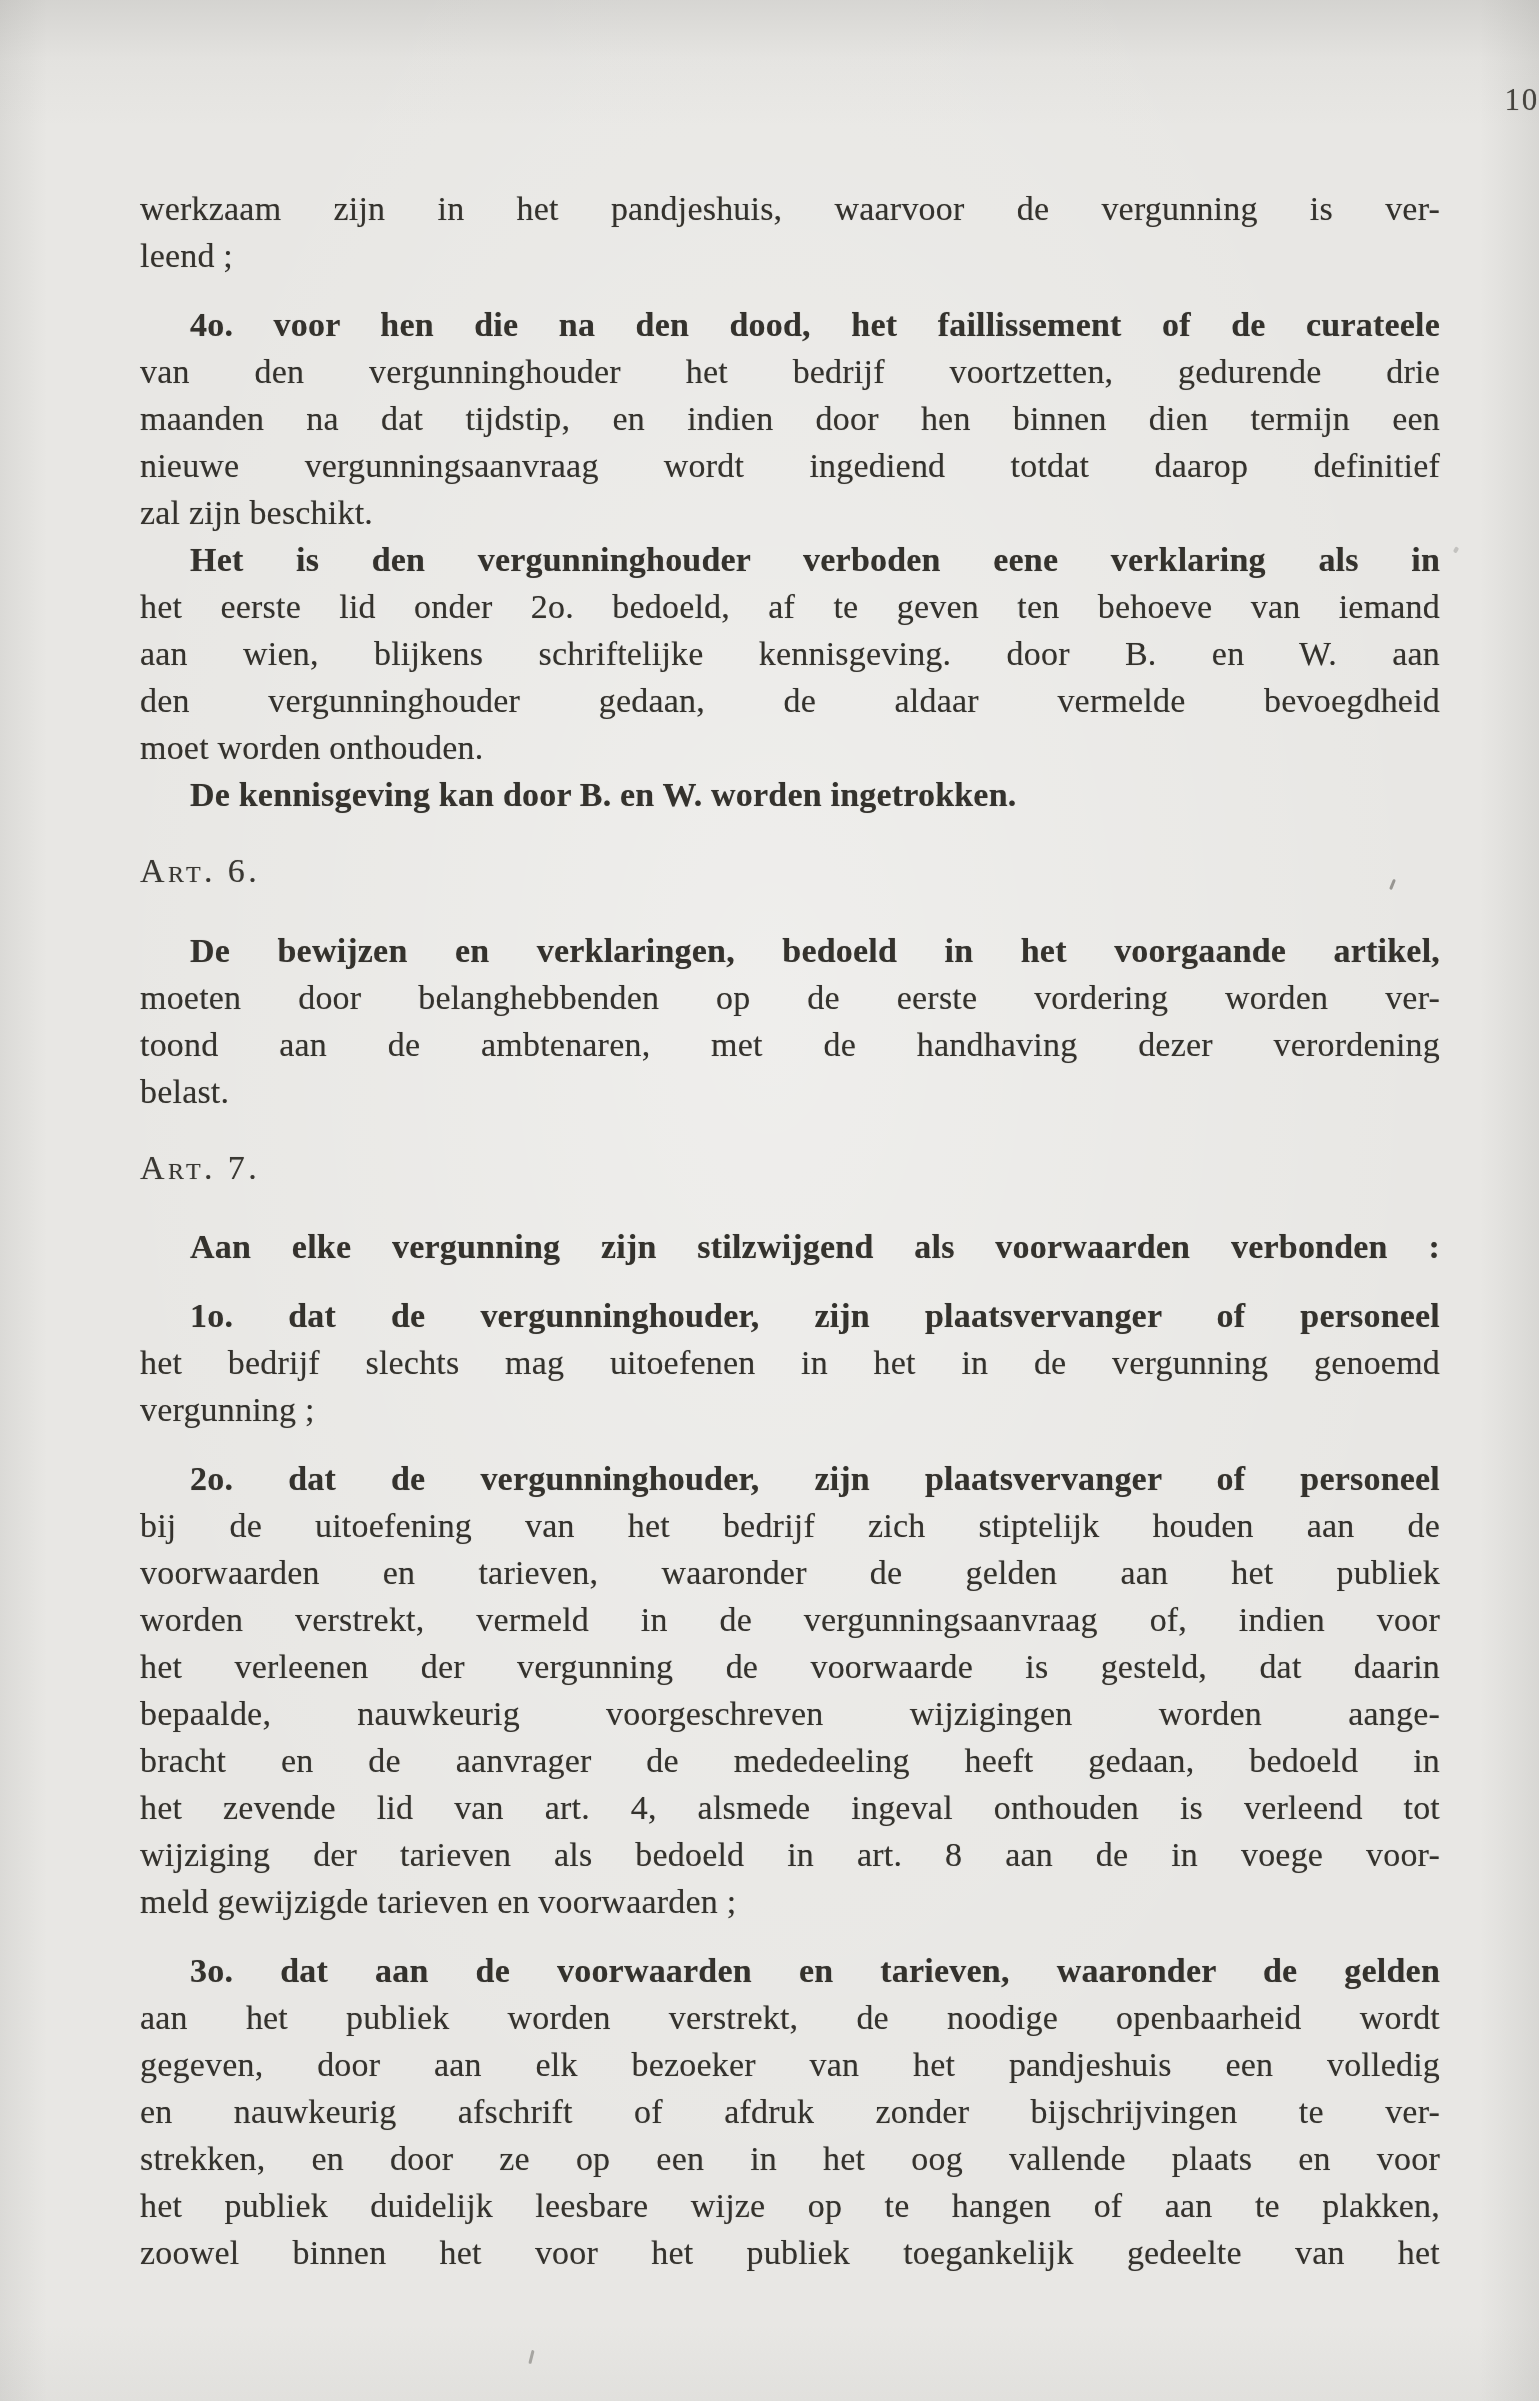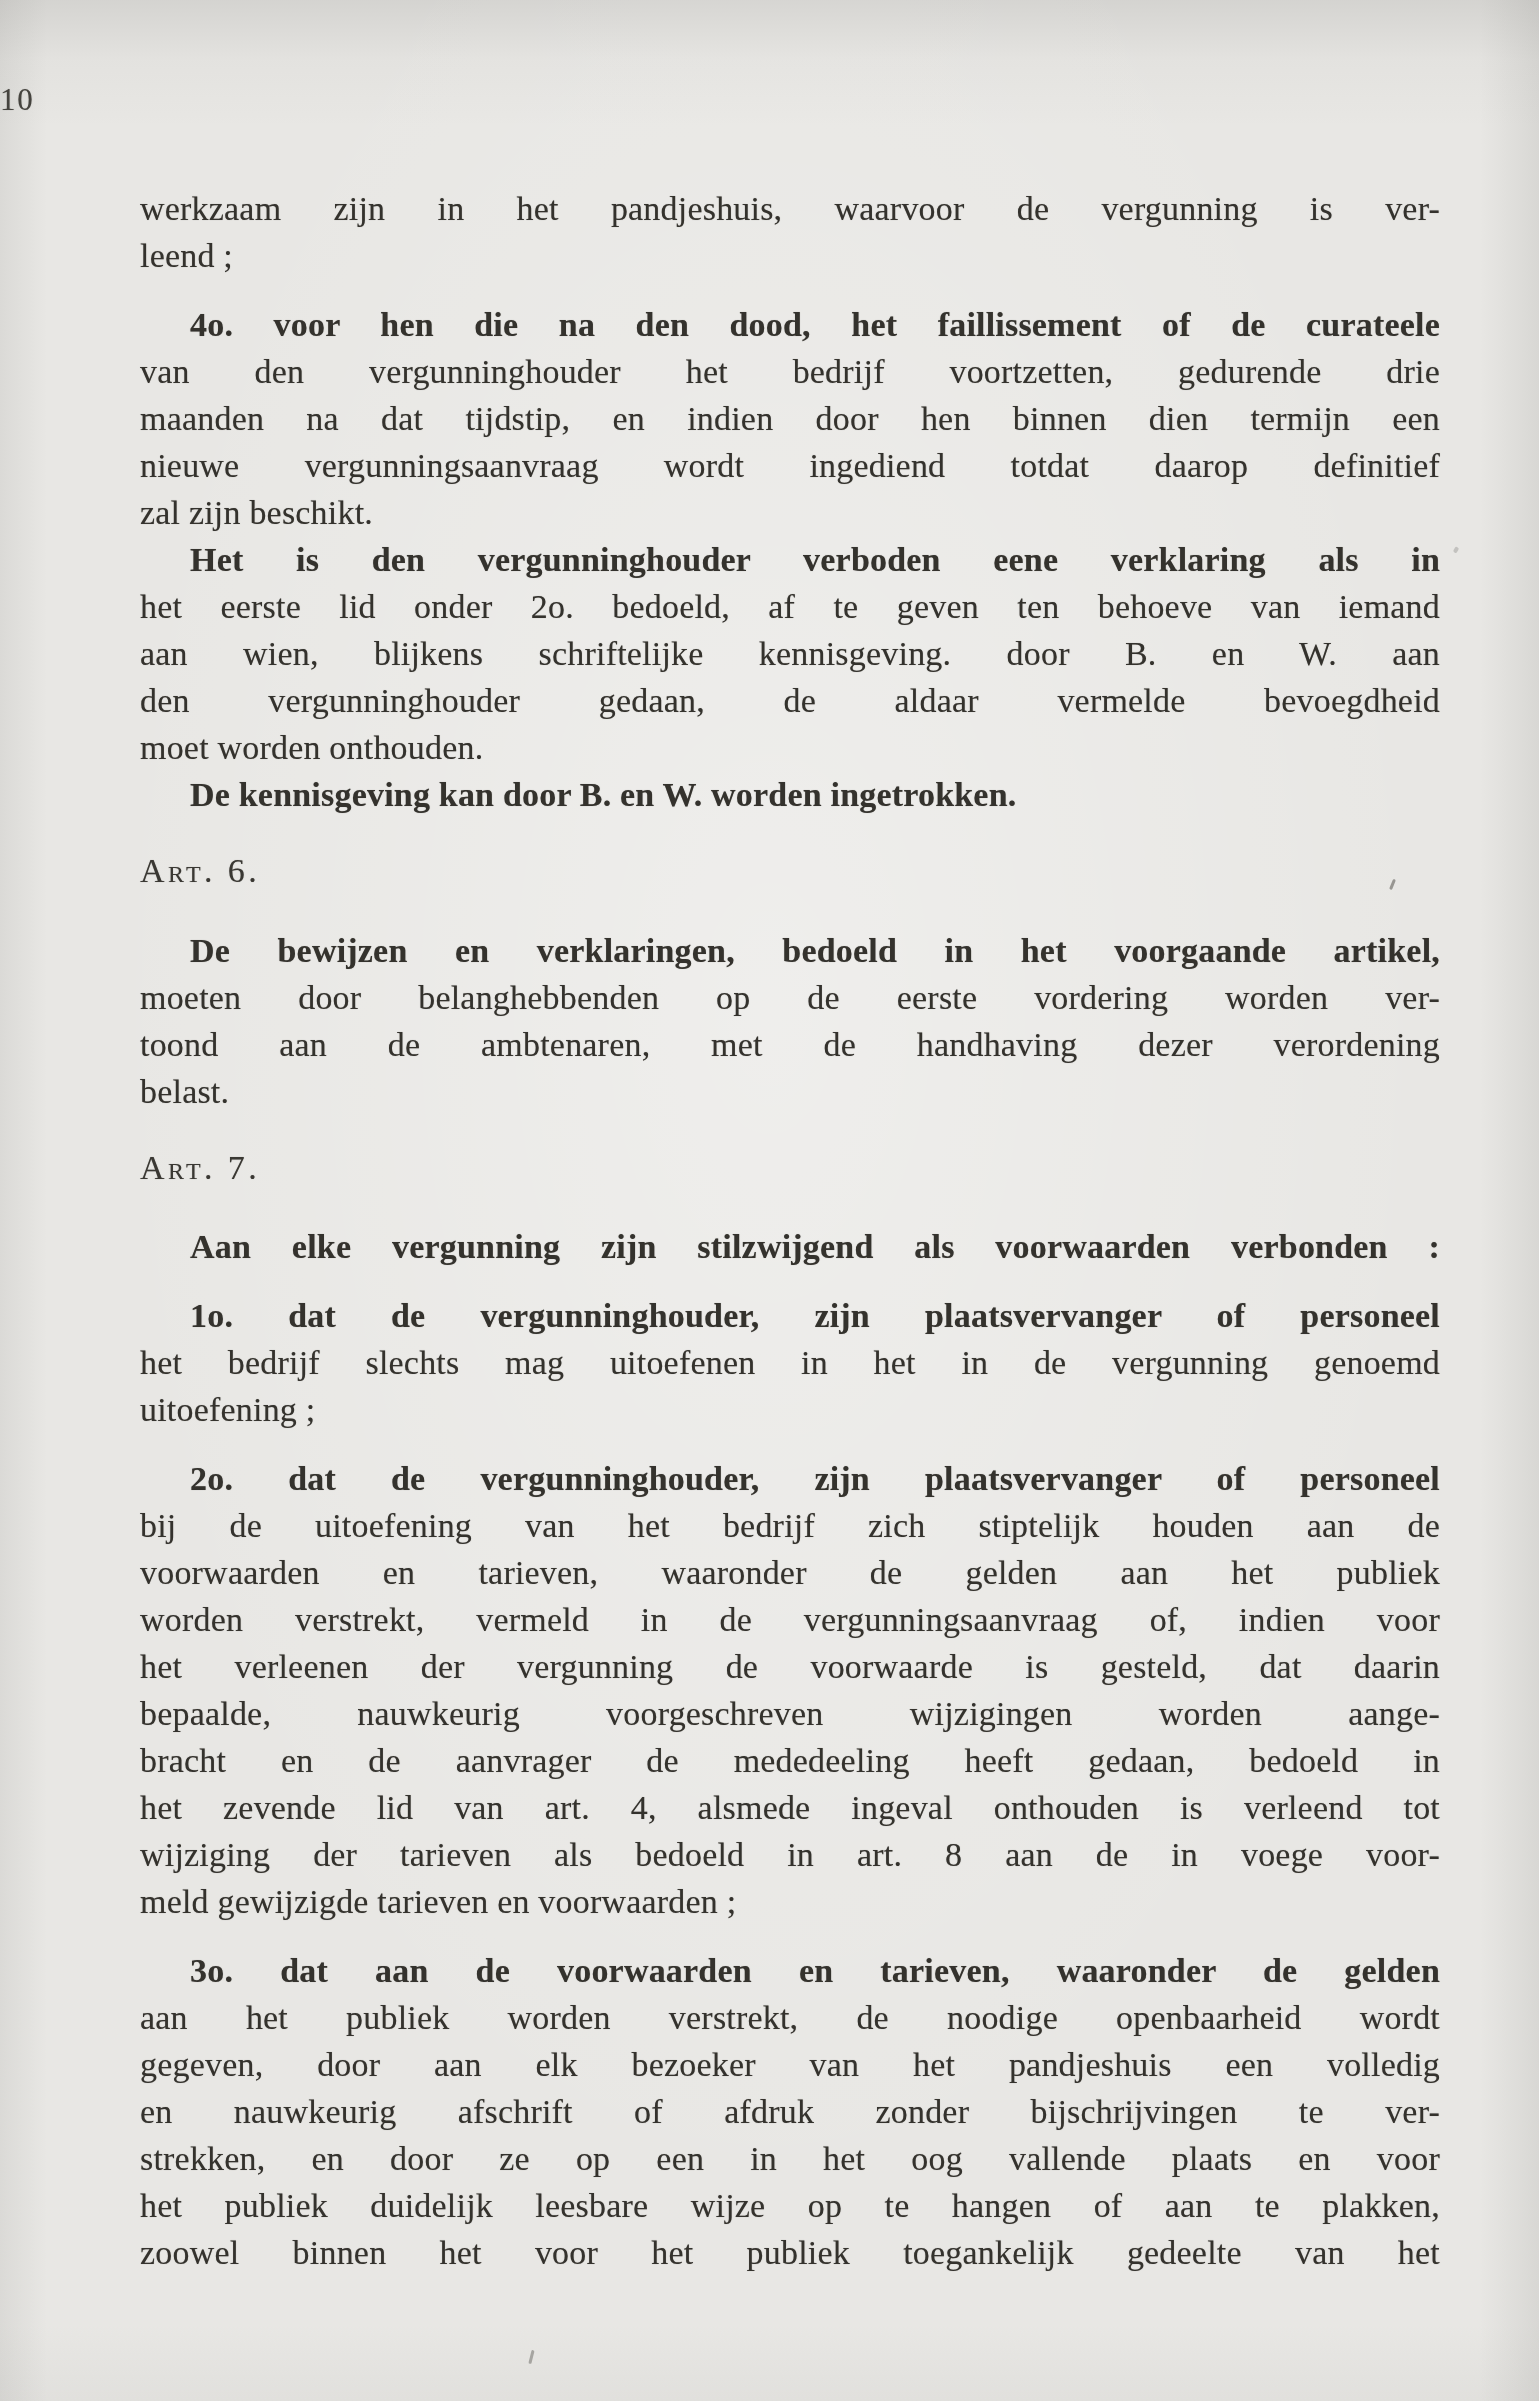--- a/index.html
+++ b/index.html
@@ -20,21 +20,21 @@
       linear-gradient(90deg, rgba(100,100,96,0.10) 0px, rgba(0,0,0,0) 47px, rgba(0,0,0,0) 1480px, rgba(100,100,96,0.12) 1539px),
       linear-gradient(0deg, rgba(110,110,106,0.06) 0px, rgba(0,0,0,0) 77px);
     font-family: "Liberation Serif", "DejaVu Serif", serif;
     color: #34322d;
   }
   .page-number {
     position: absolute;
     top: 82px;
     left: 0;
     width: 100%;
-    text-align: left;
+    text-align: right;
     font-size: 31px;
     letter-spacing: 1.7px;
     color: #45433e;
     text-shadow: 0 0 0.9px rgba(52,50,45,0.45);
   }
   .page-content {
     position: absolute;
     top: 185px;
     left: 103px;
     width: 1300px;
@@ -105,21 +105,21 @@
         <div class="line">toond aan de ambtenaren, met de handhaving dezer verordening</div>
         <div class="line last">belast.</div>
       </div>
       <div class="art-heading">Art. 7.</div>
       <div class="paragraph">
         <div class="line indent">Aan elke vergunning zijn stilzwijgend als voorwaarden verbonden :</div>
       </div>
       <div class="paragraph gap">
         <div class="line indent">1o.  dat de vergunninghouder, zijn plaatsvervanger of personeel</div>
         <div class="line">het bedrijf slechts mag uitoefenen in het in de vergunning genoemd</div>
-        <div class="line last">uitoefening ;</div>
+        <div class="line last">vergunning ;</div>
       </div>
       <div class="paragraph gap">
         <div class="line indent">2o.  dat de vergunninghouder, zijn plaatsvervanger of personeel</div>
         <div class="line">bij de uitoefening van het bedrijf zich stiptelijk houden aan de</div>
         <div class="line">voorwaarden en tarieven, waaronder de gelden aan het publiek</div>
         <div class="line">worden verstrekt, vermeld in de vergunningsaanvraag of, indien voor</div>
         <div class="line">het verleenen der vergunning de voorwaarde is gesteld, dat daarin</div>
         <div class="line">bepaalde, nauwkeurig voorgeschreven wijzigingen worden aange-</div>
         <div class="line">bracht en de aanvrager de mededeeling heeft gedaan, bedoeld in</div>
         <div class="line">het zevende lid van art. 4, alsmede ingeval onthouden is verleend tot</div>

